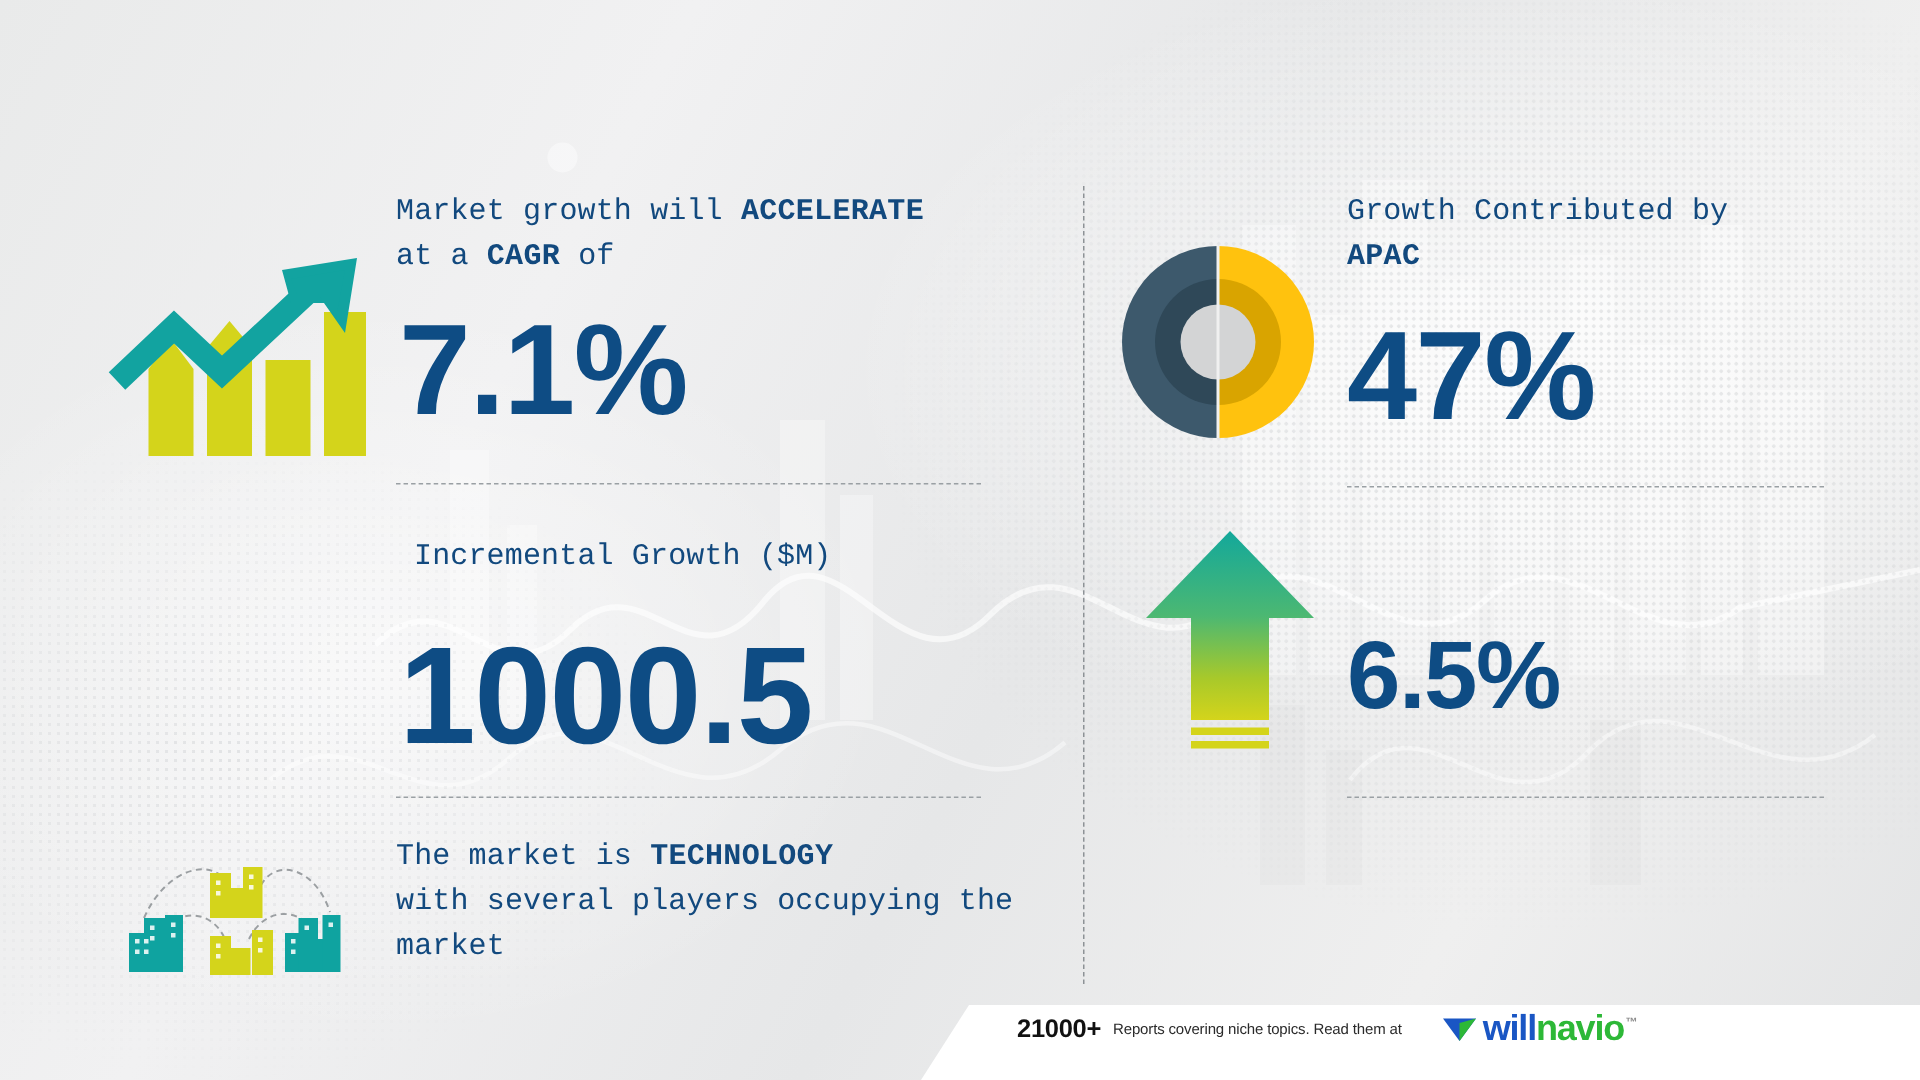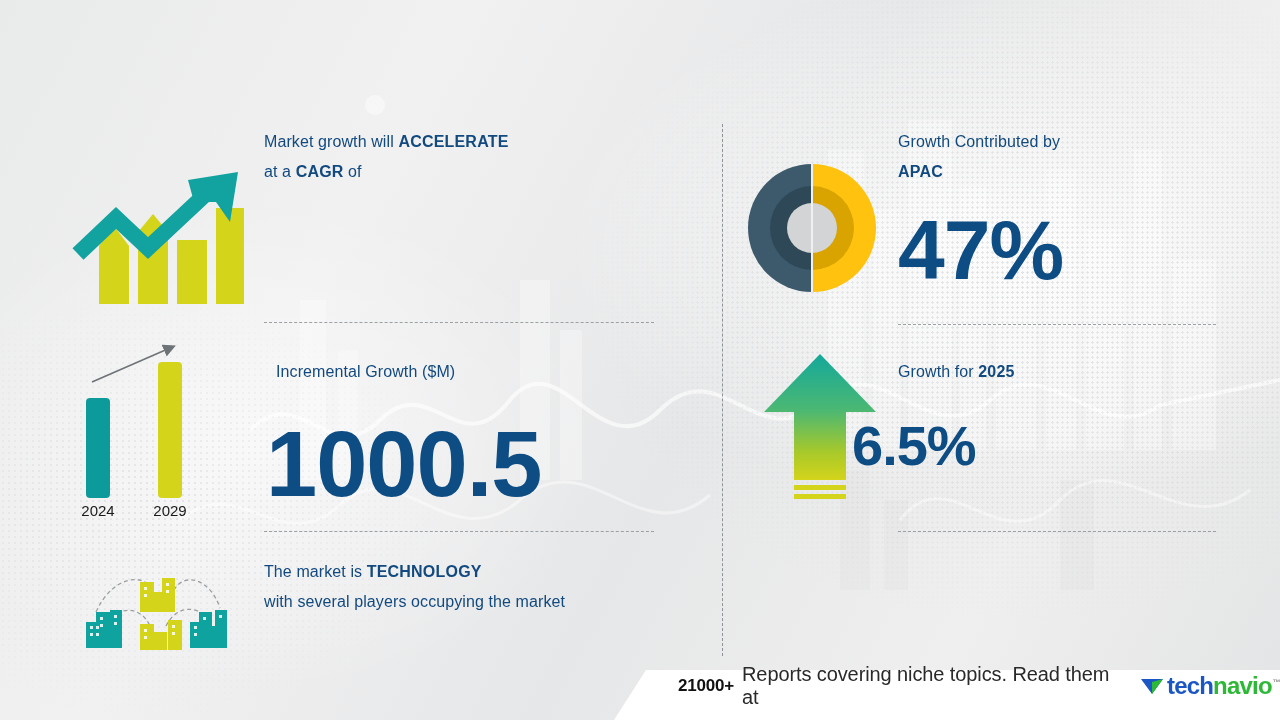--- a/index.html
+++ b/index.html
@@ -46,32 +46,32 @@
     line-height:30px;text-transform:uppercase;}
 
   
   .divider-v{position:absolute;left:722px;top:124px;width:0;height:532px;
     border-left:1px dashed #8d9296;}
 
   .cell{position:absolute;}
   .cell-text{position:absolute;}
   .dash-sep{position:absolute;height:0;border-top:1px dashed #9aa0a4;}
 
-  .lead{color:#12497e;font-size:16px;line-height:30px;letter-spacing:.1px;}
+  .lead{color:#12497e;font-size:20px;line-height:30px;letter-spacing:.1px;font-family:Liberation Mono, monospace;}
   .lead b{font-weight:bold;letter-spacing:.2px;}
   .bignum{color:#0e4c84;font-weight:bold;line-height:1;letter-spacing:-1px;}
 
   
   .footer{position:absolute;left:0;top:670px;width:1280px;height:50px;}
   .footer-band{position:absolute;left:0;top:0;width:1280px;height:50px;
     background:#ffffff;clip-path:polygon(646px 0,1280px 0,1280px 50px,614px 50px);}
   .footer-row{position:absolute;left:678px;top:0;height:32px;display:flex;
     align-items:center;gap:8px;}
   .footer-count{color:#111;font-size:17px;font-weight:bold;letter-spacing:-.2px;}
-  .footer-text{color:#2a2a2a;font-size:20px;letter-spacing:-.1px;}
+  .footer-text{color:#2a2a2a;font-size:10px;letter-spacing:-.1px;}
   .logo{display:flex;align-items:center;margin-left:18px;}
   .logo-word{font-size:24px;font-weight:bold;letter-spacing:-.8px;line-height:1;}
   .logo-tech{color:#1a56c4;}
   .logo-navio{color:#2db837;}
   .logo-tm{color:#888;font-size:8px;vertical-align:super;margin-left:1px;}
 </style>
 </head>
 <body>
 
 <div class="stage">
@@ -134,37 +134,24 @@
     </svg>
   </div>
 
   <div class="cell-text" style="left:264px;top:127px;width:400px;">
     <div class="lead">
       <span>Market growth will </span><b>ACCELERATE</b><br>
       <span>at a </span><b>CAGR</b><span> of</span>
     </div>
   </div>
 
+  <div class="bignum" style="position:absolute;left:266px;top:204px;font-size:86px;">7.1%</div>
 
   <div class="dash-sep" style="left:264px;top:322px;width:390px;"></div>
 
-  <div class="cell" style="left:72px;top:334px;width:160px;height:185px;">
-    <svg viewBox="0 0 160 185" width="160" height="185">
-      <defs>
-        <marker id="grayarrow" markerWidth="8" markerHeight="8" refX="4" refY="4" orient="auto">
-          <path d="M0,0 L8,4 L0,8 z" fill="#6e7377"></path>
-        </marker>
-      </defs>
-      <rect x="14" y="64" width="24" height="100" rx="4" fill="#0d9a9a"></rect>
-      <rect x="86" y="28" width="24" height="136" rx="4" fill="#d4d41b"></rect>
-      <line x1="20" y1="48" x2="98" y2="14" stroke="#6e7377" stroke-width="1.6" marker-end="url(#grayarrow)"></line>
-      <text x="26" y="182" font-family="Liberation Sans, sans-serif" font-size="15" fill="#1a1a1a" text-anchor="middle">2024</text>
-      <text x="98" y="182" font-family="Liberation Sans, sans-serif" font-size="15" fill="#1a1a1a" text-anchor="middle">2029</text>
-    </svg>
-  </div>
   <div style="position:absolute;left:72px;top:334px;width:160px;height:185px;opacity:0;">2024</div>
   <div style="position:absolute;left:72px;top:334px;width:0;height:0;overflow:hidden;">2029</div>
 
   <div class="lead" style="position:absolute;left:264px;top:357px;margin-left:12px;">Incremental Growth ($M)</div>
 
   <div class="bignum" style="position:absolute;left:266px;top:418px;font-size:92px;">1000.5</div>
 
   <div class="dash-sep" style="left:264px;top:531px;width:390px;"></div>
 
   <div class="cell" style="left:70px;top:560px;width:172px;height:100px;">
@@ -259,38 +246,35 @@
           <stop offset="78%" stop-color="#a8c92a"></stop>
           <stop offset="100%" stop-color="#d4d41b"></stop>
         </linearGradient>
       </defs>
       <polygon points="62,2 118,60 88,60 88,128 36,128 36,60 6,60" fill="url(#arrowgrad)"></polygon>
       <rect x="36" y="133" width="52" height="5" fill="#d4d41b"></rect>
       <rect x="36" y="142" width="52" height="5" fill="#d4d41b"></rect>
     </svg>
   </div>
 
-  <div class="lead" style="position:absolute;left:898px;top:357px;">
-    <span>Growth for </span><b>2025</b>
-  </div>
-
-  <div class="bignum" style="position:absolute;left:852px;top:418px;font-size:56px;">6.5%</div>
+
+  <div class="bignum" style="position:absolute;left:898px;top:418px;font-size:64px;">6.5%</div>
 
   <div class="dash-sep" style="left:898px;top:531px;width:318px;"></div>
 
   <div class="footer">
     <div class="footer-band"></div>
     <div class="footer-row">
       <span class="footer-count">21000+</span>
       <span class="footer-text">Reports covering niche topics. Read them at</span>
       <span class="logo">
         <svg width="26" height="24" viewBox="0 0 26 24" style="margin-right:2px;">
           <polygon points="2,5 24,5 13,20" fill="#1a56c4"></polygon>
           <polygon points="13,20 13,8 24,5" fill="#2db837"></polygon>
         </svg>
         <span class="logo-word">
-          <span class="logo-tech">tech</span><span class="logo-navio">navio</span><span class="logo-tm">™</span>
+          <span class="logo-tech">will</span><span class="logo-navio">navio</span><span class="logo-tm">™</span>
         </span>
       </span>
     </div>
   </div>
 
 </div>
 
 </body></html>

